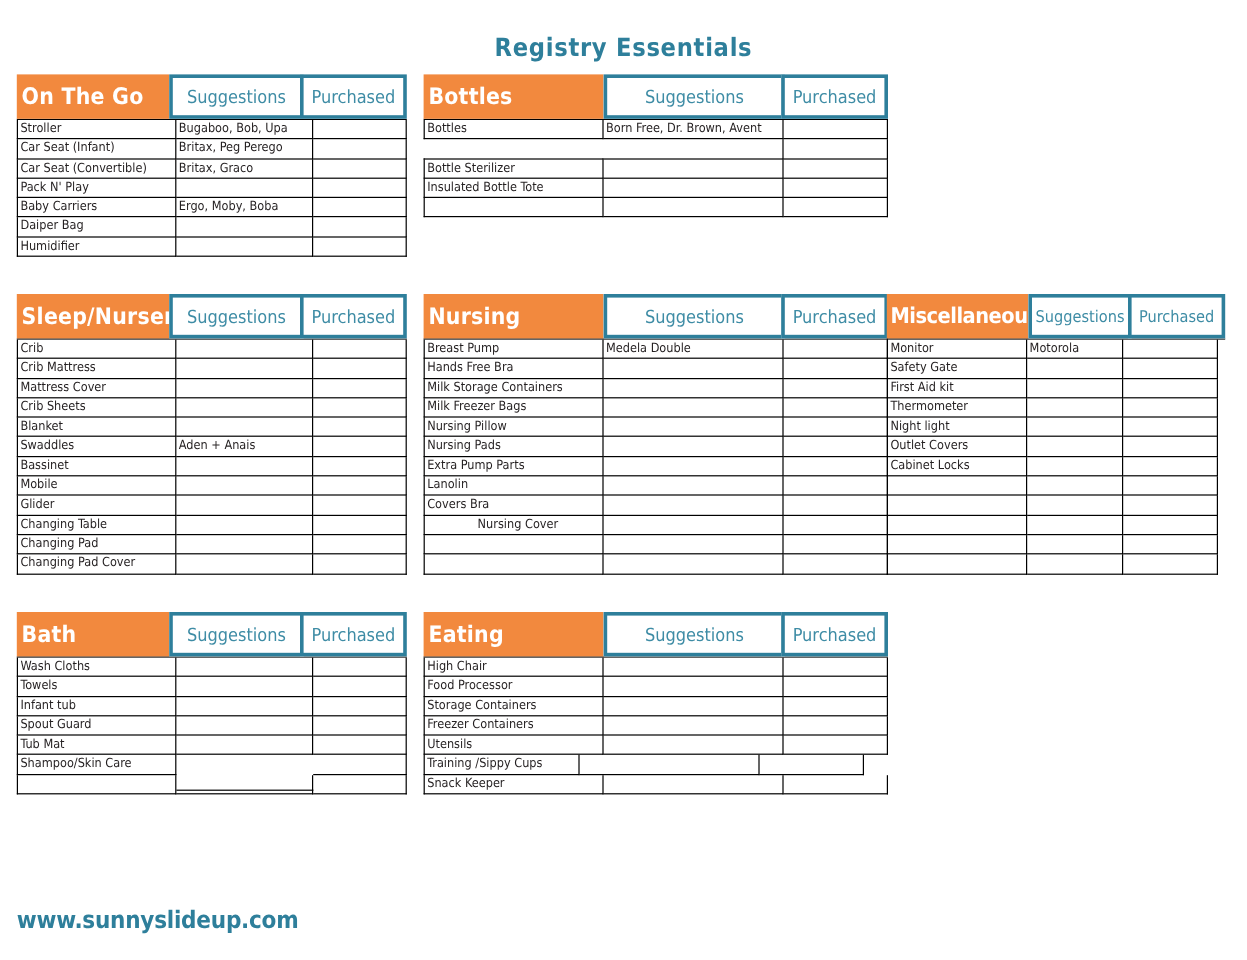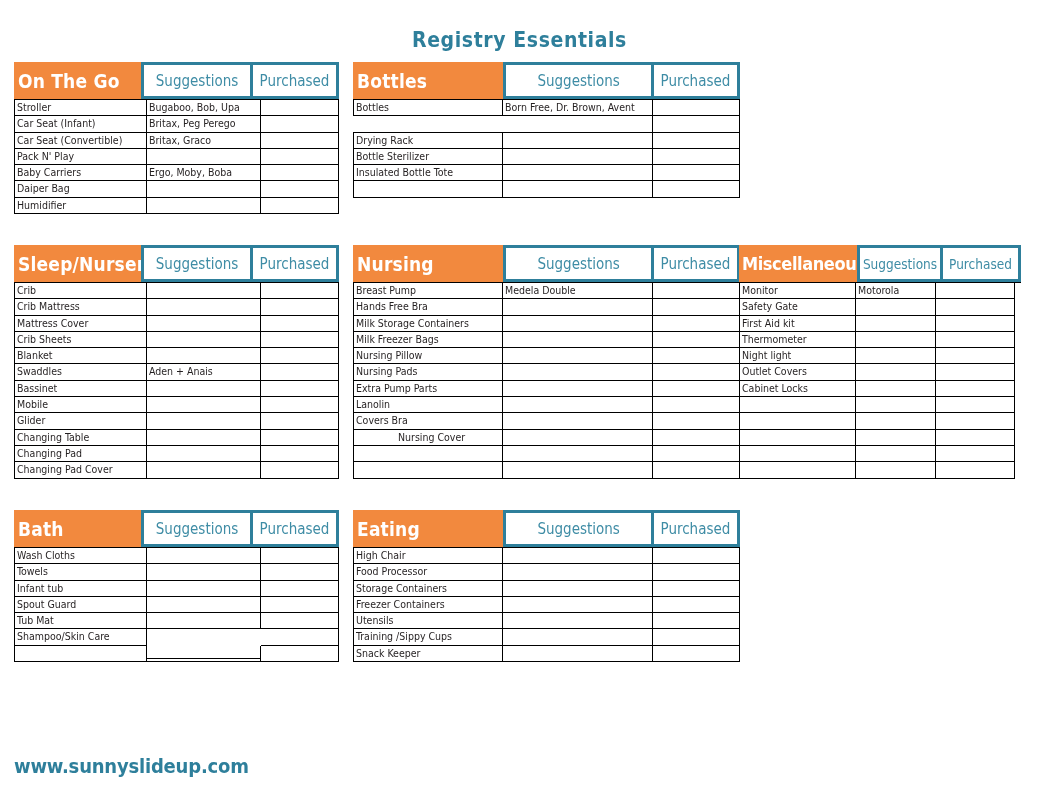--- a/index.html
+++ b/index.html
@@ -200,25 +200,20 @@
           <div class="cell first" style="width: 150px;">Bottles</div>
           <div class="cell" style="width: 150px;">Born Free, Dr. Brown, Avent</div>
           <div class="cell" style="width: 87px;"></div>
         </div>
         <div class="row">
           <div class="cell first" style="width: 150px; margin-top: 16px;">Bottle Cleaner</div>
           <div class="cell" style="width: 150px;"></div>
           <div class="cell" style="width: 87px;"></div>
         </div>
         <div class="row">
-          <div class="cell first" style="width: 150px;">Drying Rack</div>
-          <div class="cell" style="width: 150px;"></div>
-          <div class="cell" style="width: 87px;"></div>
-        </div>
-        <div class="row">
           <div class="cell first" style="width: 150px;">Bottle Sterilizer</div>
           <div class="cell" style="width: 150px;"></div>
           <div class="cell" style="width: 87px;"></div>
         </div>
         <div class="row">
           <div class="cell first" style="width: 150px;">Insulated Bottle Tote</div>
           <div class="cell" style="width: 150px;"></div>
           <div class="cell" style="width: 87px;"></div>
         </div>
         <div class="row">
@@ -516,21 +511,21 @@
           <div class="cell first" style="width: 150px;">Freezer Containers</div>
           <div class="cell" style="width: 150px;"></div>
           <div class="cell" style="width: 87px;"></div>
         </div>
         <div class="row">
           <div class="cell first" style="width: 150px;">Utensils</div>
           <div class="cell" style="width: 150px;"></div>
           <div class="cell" style="width: 87px;"></div>
         </div>
         <div class="row">
-          <div class="cell first" style="width: 150px;">Training /Sippy Cups</div>
+          <div class="cell first" style="width: 130px;">Training /Sippy Cups</div>
           <div class="cell" style="width: 150px;"></div>
           <div class="cell" style="width: 87px;"></div>
         </div>
         <div class="row">
           <div class="cell first" style="width: 150px;">Snack Keeper</div>
           <div class="cell" style="width: 150px;"></div>
           <div class="cell" style="width: 87px;"></div>
         </div>
       </div>
   </div>

